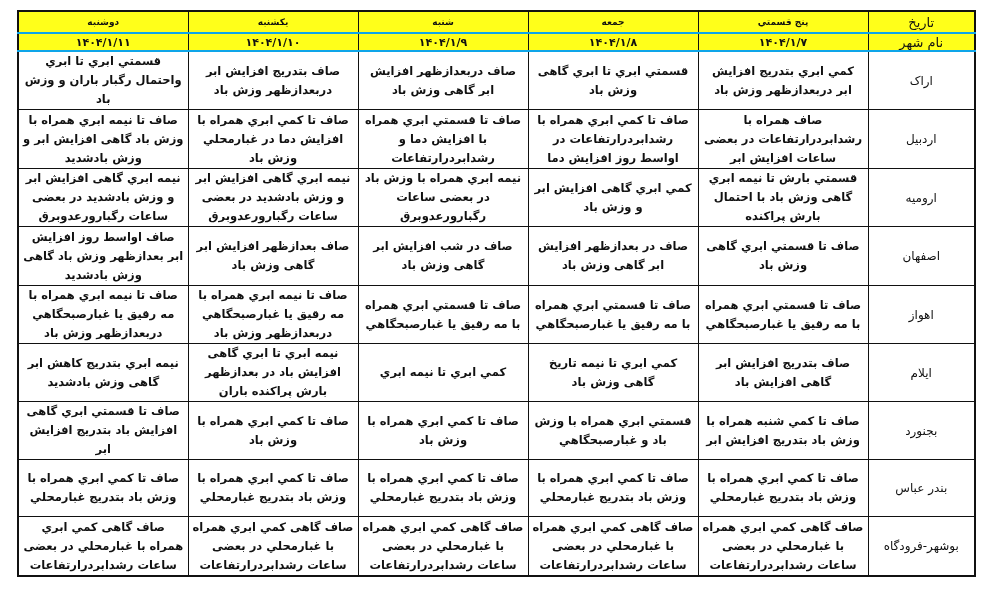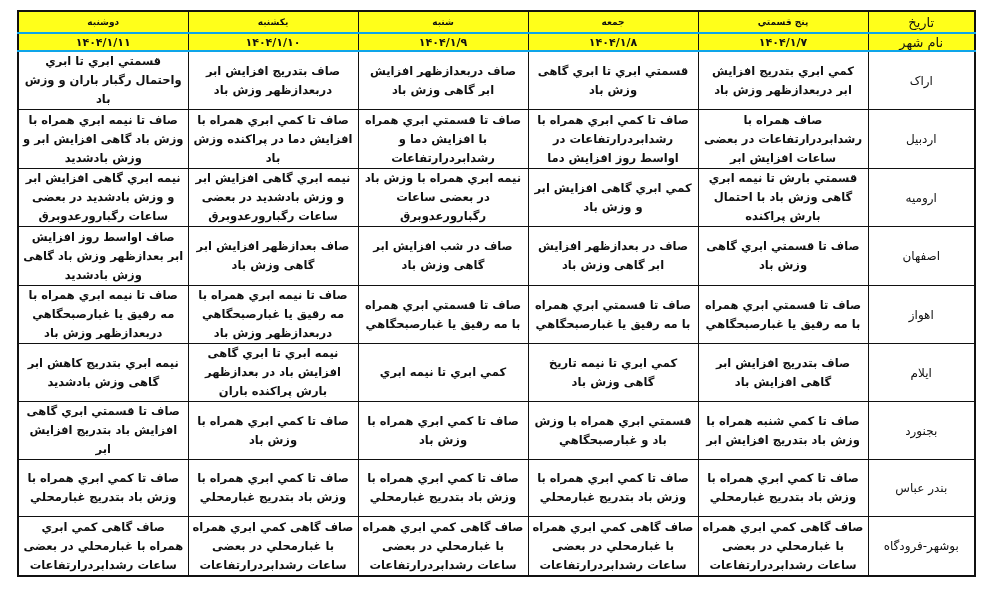--- a/index.html
+++ b/index.html
@@ -103,21 +103,21 @@
         <td class="cell">قسمتي ابري تا ابري گاهی وزش باد</td>
         <td class="cell">صاف دربعدازظهر افزايش ابر گاهی وزش باد</td>
         <td class="cell">صاف بتدريج افزايش ابر دربعدازظهر وزش باد</td>
         <td class="cell">قسمتي ابري تا ابري واحتمال رگبار باران و وزش باد</td>
       </tr>
       <tr class="r2">
         <td class="city">اردبیل</td>
         <td class="cell">صاف همراه با رشدابردرارتفاعات در بعضی ساعات افزایش ابر</td>
         <td class="cell">صاف تا كمي ابري همراه با رشدابردرارتفاعات در اواسط روز افزايش دما</td>
         <td class="cell">صاف تا قسمتي ابري همراه با افزايش دما و رشدابردرارتفاعات</td>
-        <td class="cell">صاف تا كمي ابري همراه با افزايش دما در پراكنده وزش باد</td>
+        <td class="cell">صاف تا كمي ابري همراه با افزايش دما در غبارمحلي وزش باد</td>
         <td class="cell">صاف تا نیمه ابري همراه با وزش باد گاهی افزایش ابر و وزش بادشدید</td>
       </tr>
       <tr class="r3">
         <td class="city">ارومیه</td>
         <td class="cell">قسمتي بارش تا نيمه ابري گاهی وزش باد با احتمال بارش پراكنده</td>
         <td class="cell">كمي ابري گاهی افزايش ابر و وزش باد</td>
         <td class="cell">نيمه ابري همراه با وزش باد در بعضی ساعات رگبارورعدوبرق</td>
         <td class="cell">نیمه ابري گاهی افزایش ابر و وزش بادشدید در بعضی ساعات رگبارورعدوبرق</td>
         <td class="cell">نیمه ابري گاهی افزایش ابر و وزش بادشدید در بعضی ساعات رگبارورعدوبرق</td>
       </tr>

